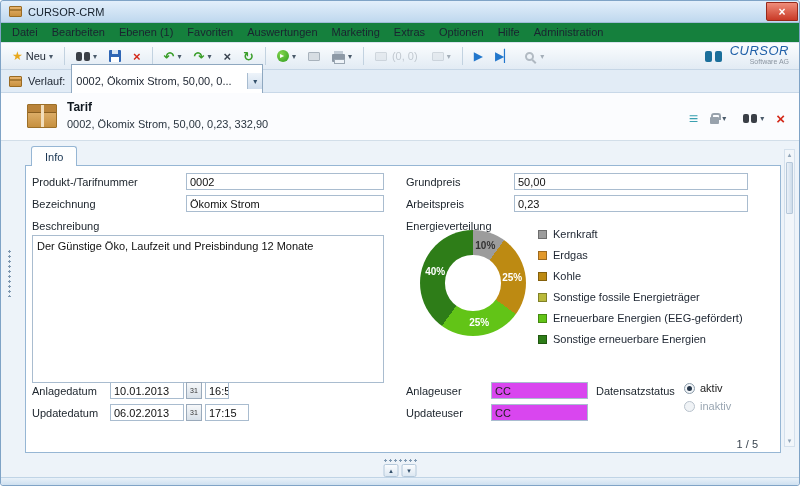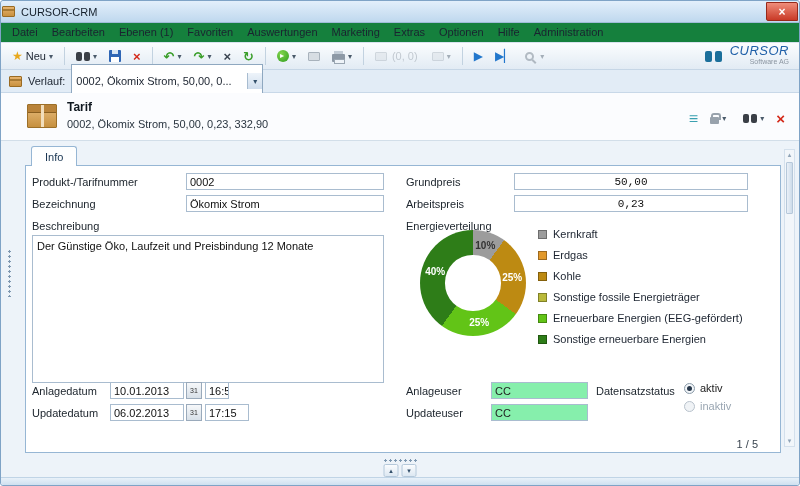--- a/index.html
+++ b/index.html
@@ -4,21 +4,21 @@
 <style>
   * { box-sizing: border-box; margin: 0; padding: 0; }
   body { width: 800px; height: 486px; overflow: hidden; background: #fff;
          font-family: "Liberation Sans", "DejaVu Sans", sans-serif; font-size: 11px; color: #1c2430; }
   .win { position: relative; width: 800px; height: 486px; border: 1px solid #7fa3c6;
          border-radius: 3px; background: #eaf2f9; box-shadow: inset 0 0 0 2px #d6e6f4; }
 
   
   .titlebar { position: absolute; top: 0; left: 0; right: 0; height: 22px;
               background: linear-gradient(#e3effb, #bfd8ee); border-bottom: 1px solid #9fbcd8;
-              display: flex; align-items: center; padding-left: 1px; gap: 6px; border-radius: 3px 3px 0 0; }
+              display: flex; align-items: center; padding-left: 8px; gap: 6px; border-radius: 3px 3px 0 0; }
   .t-title { font-size: 11px; color: #15202c; }
   .closebtn { position: absolute; right: 1px; top: 1px; width: 32px; height: 19px;
               background: linear-gradient(#ef8d7a, #c93a27); border: 1px solid #97291a;
               border-radius: 0 2px 0 2px; color: #fff; font-weight: bold; font-size: 12px;
               display: flex; align-items: center; justify-content: center; }
 
   
   .menubar { position: absolute; top: 22px; left: 0; right: 0; height: 20px; background: #15803d;
              border-bottom: 1px solid #d8e2ee; display: flex; align-items: center; padding-left: 4px; }
   .menu-item { padding: 0 7px; line-height: 19px; color: #1a2330; }
@@ -94,22 +94,22 @@
   
   .mainbg { position: absolute; top: 140px; left: 0; right: 0; bottom: 0; background: #edf3f9; border-radius: 0 0 3px 3px; }
   .tab { position: absolute; left: 30px; top: 5px; height: 20px; padding: 0 13px; z-index: 2;
          background: linear-gradient(#fdfefe, #ffffff); border: 1px solid #96b6d4; border-bottom: none;
          border-radius: 3px 3px 0 0; display: flex; align-items: center; color: #15324f; }
   .panel { position: absolute; left: 24px; top: 24px; width: 756px; height: 288px; background: #fff;
            border: 1px solid #96b6d4; z-index: 1; }
   .f-label { position: absolute; color: #202830; white-space: nowrap; }
   .fld { position: absolute; height: 17px; border: 1px solid #a9bccf; background: #fff; padding: 2px 3px;
          font-size: 11px; color: #101010; white-space: nowrap; overflow: hidden; }
-  .fld.num { text-align: center; font-family: Liberation Mono, monospace; }
-  .fld.ro { background: #86efac; color: #222; }
+  .fld.num { text-align: left; }
+  .fld.ro { background: #d946ef; color: #222; }
   .bigtext { position: absolute; left: 6px; top: 69px; width: 352px; height: 148px; border: 1px solid #a9bccf;
              background: #fff; padding: 3px 4px; color: #101010; line-height: 14px; }
   .cal-btn { position: absolute; width: 16px; height: 17px; background: linear-gradient(#f6f8fa, #d8e0e8);
              border: 1px solid #9aaabb; font-size: 7px; color: #333; display: flex; align-items: center; justify-content: center; }
   .radio-row { position: absolute; display: flex; align-items: center; gap: 5px; }
   .radio { width: 11px; height: 11px; border: 1px solid #8a9aa8; border-radius: 50%;
            background: radial-gradient(#ffffff, #e8eef4); position: relative; display: inline-block; }
   .radio.sel::after { content: ""; position: absolute; left: 2px; top: 2px; width: 5px; height: 5px; border-radius: 50%; background: #27374a; }
   .radio.dis { border-color: #b8c2cc; background: #f0f3f6; }
   .r-lbl { color: #222; }

